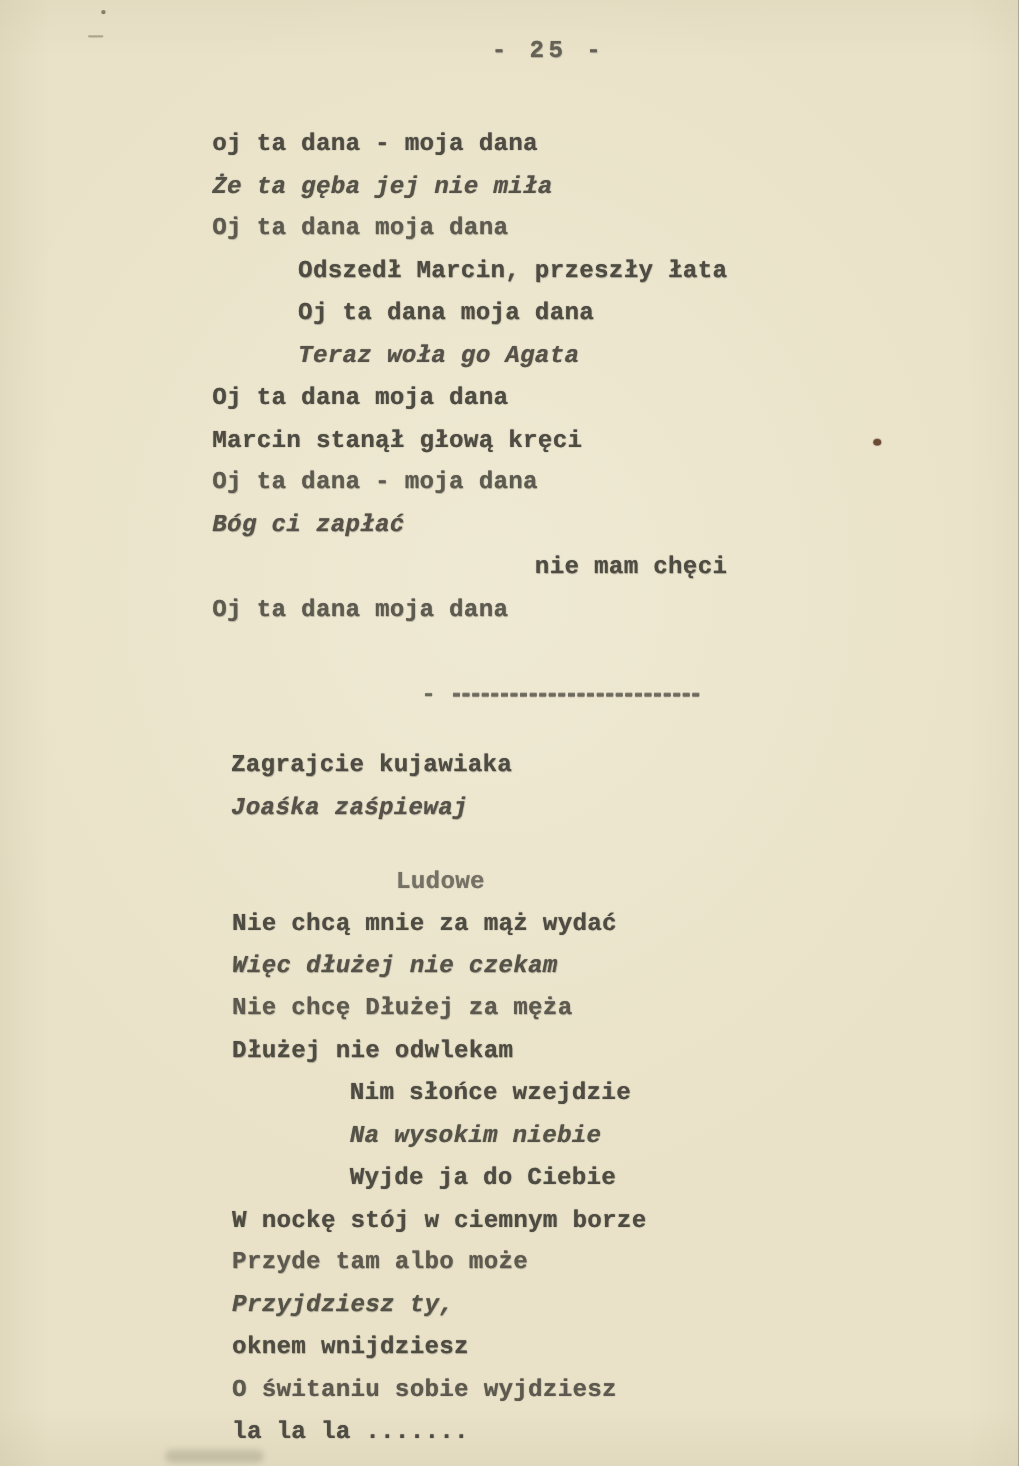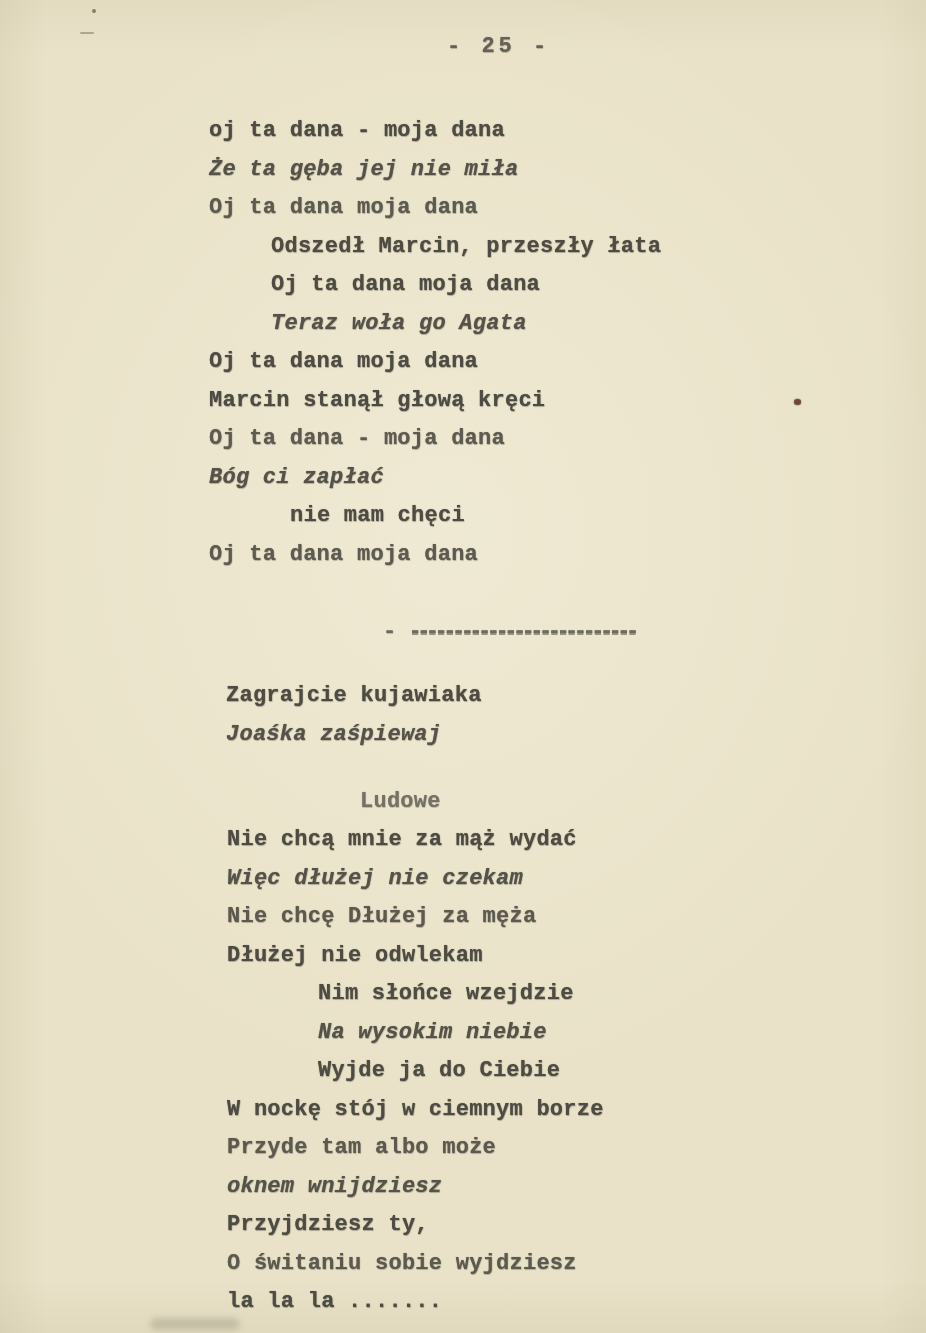--- a/index.html
+++ b/index.html
@@ -21,23 +21,23 @@
     white-space:pre;
     font-size:22px;
     line-height:38.5px;
     font-weight:bold;
     letter-spacing:0.25px;
     text-shadow:0 0 1px rgba(78,75,66,0.65), 0.5px 0.5px 0.8px rgba(78,75,66,0.35);
   }
   .stanza{position:absolute;}
   .stanza .line:nth-child(3n){opacity:0.9;}
   .stanza .line:nth-child(4n+2){opacity:0.95;font-style:italic;}
-  .ind-0{margin-left:16px;}
+  .ind-0{margin-left:0;}
   .ind-1{margin-left:78px;}
-  .ind-2{margin-left:97px;}
+  .ind-2{text-align:right;}
   .ind-3{margin-left:107px;}
   .page-number{
     position:absolute;left:447px;top:28px;
     letter-spacing:4px;opacity:0.85;
   }
   .divider{
     position:absolute;left:383px;top:613px;
     opacity:0.8;
   }
   .div-run{
@@ -94,22 +94,22 @@
   <div class="stanza" style="left:211px;top:821px">
       <div class="line ind-0">Nie chcą mnie za mąż wydać</div>
       <div class="line ind-0">Więc dłużej nie czekam</div>
       <div class="line ind-0">Nie chcę Dłużej za męża</div>
       <div class="line ind-0">Dłużej nie odwlekam</div>
       <div class="line ind-3">Nim słońce wzejdzie</div>
       <div class="line ind-3">Na wysokim niebie</div>
       <div class="line ind-3">Wyjde ja do Ciebie</div>
       <div class="line ind-0">W nockę stój w ciemnym borze</div>
       <div class="line ind-0">Przyde tam albo może</div>
+      <div class="line ind-0">Przyjdziesz ty,</div>
       <div class="line ind-0">oknem wnijdziesz</div>
-      <div class="line ind-0">Przyjdziesz ty,</div>
       <div class="line ind-0">O świtaniu sobie wyjdziesz</div>
       <div class="line ind-0">la la la .......</div>
     </div>
 
   <div class="speck speck-red"></div>
   <div class="speck speck-top"></div>
   <div class="mark-top"></div>
   <div class="smudge-bottom"></div>
 
 </div>

